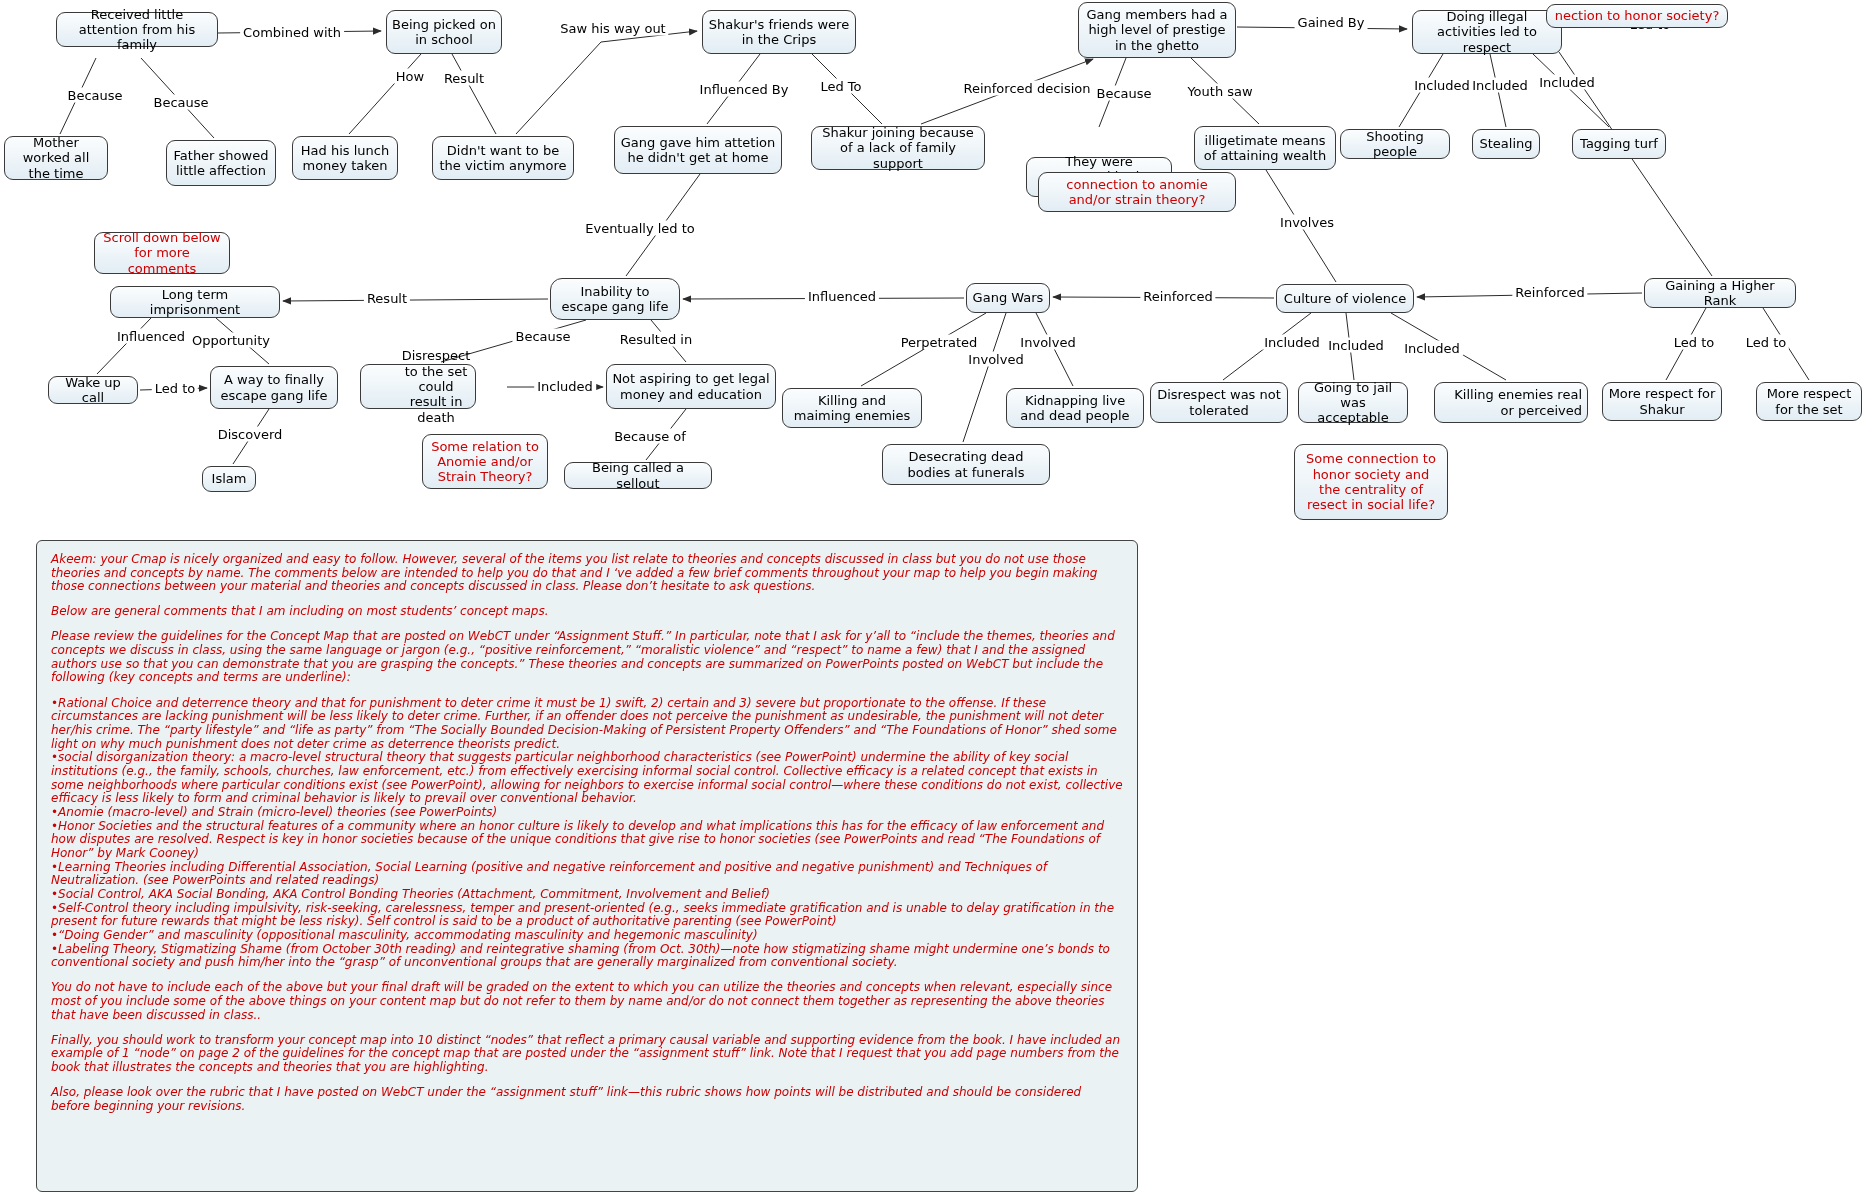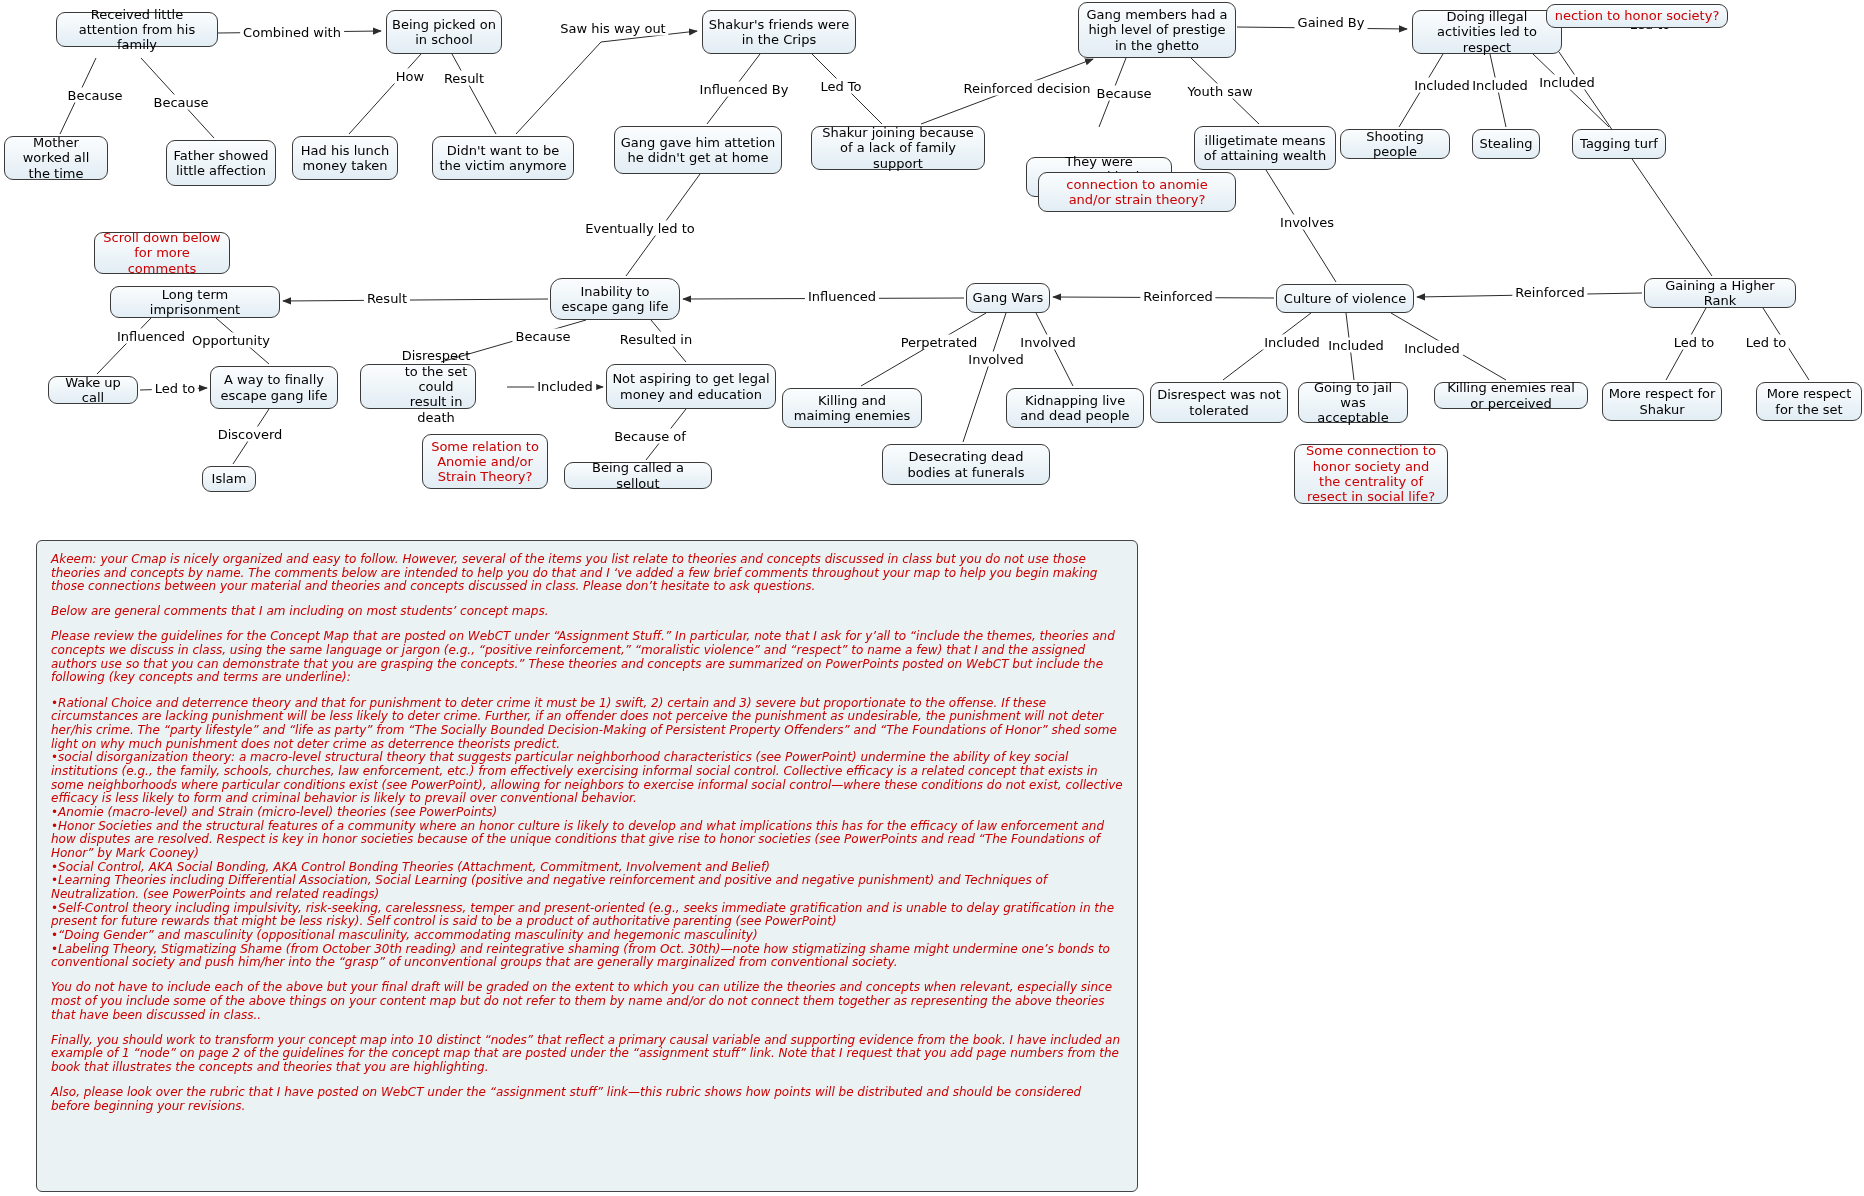--- a/index.html
+++ b/index.html
@@ -102,28 +102,28 @@
       <div class="node" style="left: 1276px; top: 284px; width: 138px; height: 29px;">Culture of violence</div>
       <div class="node" style="left: 1644px; top: 278px; width: 152px; height: 30px;">Gaining a Higher Rank</div>
       <div class="node" style="left: 48px; top: 376px; width: 90px; height: 28px;">Wake up call</div>
       <div class="node" style="left: 210px; top: 366px; width: 128px; height: 43px;">A way to finally escape gang life</div>
       <div class="node" style="left: 360px; top: 364px; width: 116px; height: 45px; padding-left: 41px;">Disrespect to the set could result in death</div>
       <div class="node" style="left: 606px; top: 364px; width: 170px; height: 45px;">Not aspiring to get legal money and education</div>
       <div class="node" style="left: 782px; top: 388px; width: 140px; height: 40px;">Killing and maiming enemies</div>
       <div class="node" style="left: 1006px; top: 388px; width: 138px; height: 40px;">Kidnapping live and dead people</div>
       <div class="node" style="left: 1150px; top: 382px; width: 138px; height: 41px;">Disrespect was not tolerated</div>
       <div class="node" style="left: 1298px; top: 382px; width: 110px; height: 41px;">Going to jail was acceptable</div>
-      <div class="node" style="left: 1434px; top: 382px; width: 154px; height: 27px;">Killing enemies real or perceived</div>
+      <div class="node" style="left: 1434px; top: 382px; width: 154px; height: 41px; text-align: right;">Killing enemies real or perceived</div>
       <div class="node" style="left: 1602px; top: 382px; width: 120px; height: 39px;">More respect for Shakur</div>
       <div class="node" style="left: 1756px; top: 382px; width: 106px; height: 39px;">More respect for the set</div>
       <div class="node red" style="left: 422px; top: 434px; width: 126px; height: 55px;">Some relation to Anomie and/or Strain Theory?</div>
       <div class="node" style="left: 564px; top: 462px; width: 148px; height: 27px;">Being called a sellout</div>
       <div class="node" style="left: 882px; top: 444px; width: 168px; height: 41px;">Desecrating dead bodies at funerals</div>
       <div class="node" style="left: 202px; top: 466px; width: 54px; height: 26px;">Islam</div>
-      <div class="node red" style="left: 1294px; top: 444px; width: 154px; height: 60px;">Some connection to honor society and the centrality of resect in social life?</div>
+      <div class="node red" style="left: 1294px; top: 444px; width: 154px; height: 76px;">Some connection to honor society and the centrality of resect in social life?</div>
     </div>
   <div id="labels-layer">
       <span class="edge-label" style="left: 292px; top: 32px;">Combined with</span>
       <span class="edge-label" style="left: 95px; top: 95px;">Because</span>
       <span class="edge-label" style="left: 181px; top: 102px;">Because</span>
       <span class="edge-label" style="left: 410px; top: 76px;">How</span>
       <span class="edge-label" style="left: 464px; top: 78px;">Result</span>
       <span class="edge-label" style="left: 613px; top: 28px;">Saw his way out</span>
       <span class="edge-label" style="left: 744px; top: 89px;">Influenced By</span>
       <span class="edge-label" style="left: 841px; top: 86px;">Led To</span>
@@ -159,22 +159,22 @@
       <span class="edge-label" style="left: 650px; top: 436px;">Because of</span>
     </div>
   <div class="comment-box" id="comment-box">
       <p>Akeem: your Cmap is nicely organized and easy to follow.  However, several of the items you list relate to theories and concepts discussed in class but you do not use those theories and concepts by name.  The comments below are intended to help you do that and I ‘ve added a few brief comments throughout your map to help you begin making those connections between your material and theories and concepts discussed in class.  Please don’t hesitate to ask questions.</p>
       <p class="gap">Below are general comments that I am including on most students’ concept maps.</p>
       <p class="gap">Please review the guidelines for the Concept Map that are posted on WebCT under “Assignment Stuff.”  In particular, note that I ask for y’all to “include the themes, theories and concepts we discuss in class, using the same language or jargon (e.g., “positive reinforcement,” “moralistic violence” and “respect” to name a few) that I and the assigned authors use so that you can demonstrate that you are grasping the concepts.”  These theories and concepts are summarized on PowerPoints posted on WebCT but include the following (key concepts and terms are underline):</p>
       <p class="gap">•Rational Choice and deterrence theory and that for punishment to deter crime it must be   1) swift, 2) certain and 3) severe but proportionate to the offense. If these circumstances are lacking punishment will be less likely to deter crime.  Further, if an offender does not perceive the punishment as undesirable, the punishment will not deter her/his crime.  The “party lifestyle” and “life as party” from “The Socially Bounded Decision-Making of Persistent Property Offenders” and “The Foundations of Honor” shed some light on why much punishment does not deter crime as deterrence theorists predict.</p>
       <p>•social disorganization theory: a macro-level structural theory that suggests particular neighborhood characteristics (see PowerPoint) undermine the ability of key social institutions (e.g., the family, schools, churches, law enforcement, etc.) from effectively exercising informal social control.  Collective efficacy is a related concept that exists in some neighborhoods where particular conditions exist (see PowerPoint), allowing for neighbors to exercise informal social control—where these conditions do not exist, collective efficacy is less likely to form and criminal behavior is likely to prevail over conventional behavior.</p>
       <p>•Anomie (macro-level) and Strain (micro-level) theories (see PowerPoints)</p>
       <p>•Honor Societies and the structural features of a community where an honor culture is likely to develop and what implications this has for the efficacy of law enforcement and how disputes are resolved.  Respect is key in honor societies because of the unique conditions that give rise to honor societies (see PowerPoints and read “The Foundations of Honor” by Mark Cooney)</p>
+      <p>•Learning Theories including Differential Association, Social Learning (positive and negative reinforcement and positive and negative punishment) and Techniques of Neutralization. (see PowerPoints and related readings)</p>
       <p>•Social Control, AKA Social Bonding, AKA Control Bonding Theories (Attachment, Commitment, Involvement and Belief)</p>
-      <p>•Learning Theories including Differential Association, Social Learning (positive and negative reinforcement and positive and negative punishment) and Techniques of Neutralization. (see PowerPoints and related readings)</p>
       <p>•Self-Control theory including impulsivity, risk-seeking, carelessness, temper and present-oriented (e.g., seeks immediate gratification and is unable to delay gratification in the present for future rewards that might be less risky).  Self control is said to be a product of authoritative parenting (see PowerPoint)</p>
       <p>•“Doing Gender” and masculinity (oppositional masculinity, accommodating masculinity and hegemonic masculinity)</p>
       <p>•Labeling Theory, Stigmatizing Shame (from October 30th reading) and reintegrative shaming (from Oct. 30th)—note how stigmatizing shame might undermine one’s bonds to conventional society and push him/her into the “grasp” of unconventional groups that are generally marginalized from conventional society.</p>
       <p class="gap">You do not have to include each of the above but your final draft will be graded on the extent to which you can utilize the theories and concepts when relevant, especially since most of you include some of the above things on your content map but do not refer to them by name and/or do not connect them together as representing the above theories that have been discussed in class..</p>
       <p class="gap">Finally, you should work to transform your concept map into 10 distinct “nodes” that reflect a primary causal variable and supporting evidence from the book.  I have included an example of 1 “node” on page 2 of the guidelines for the concept map that are posted under the “assignment stuff” link.   Note that I request that you add page numbers from the book that illustrates the concepts and theories that you are highlighting.</p>
       <p class="gap">Also, please look over the rubric that I have posted on WebCT under the “assignment stuff” link—this rubric shows how points will be distributed and should be considered before beginning your revisions.</p>
     </div>
 </div>
 
 </body></html>

